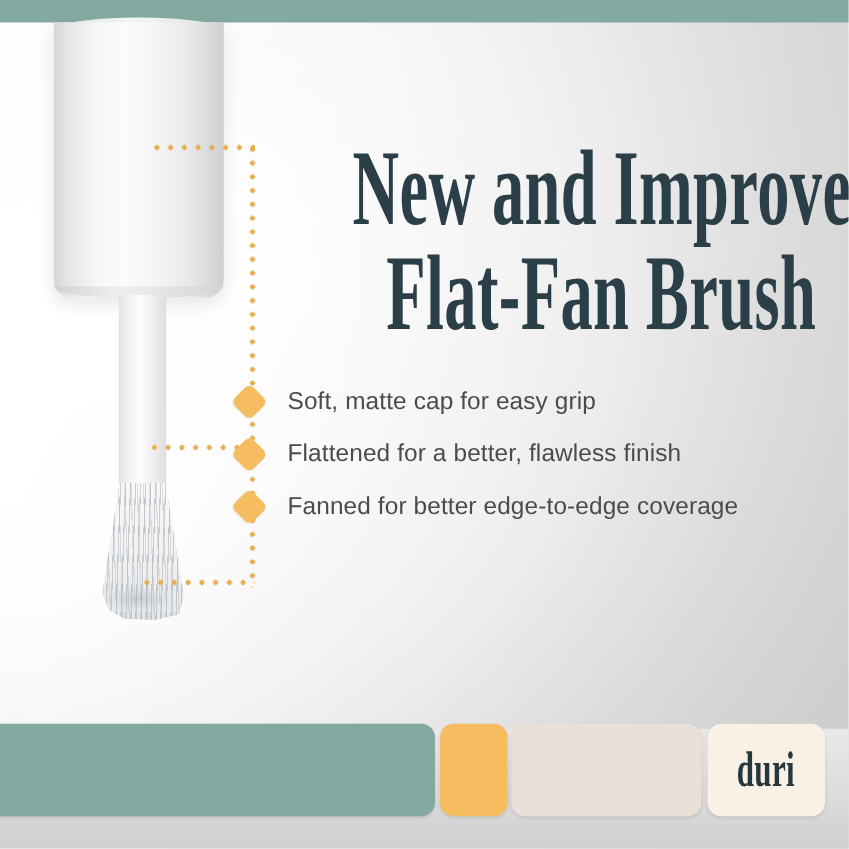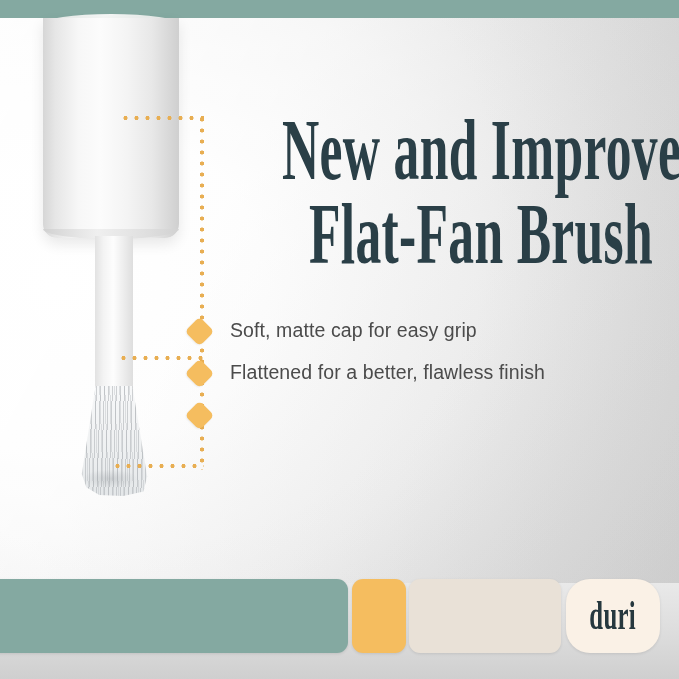--- a/index.html
+++ b/index.html
@@ -35,21 +35,21 @@
     position:absolute;left:0;bottom:0;width:679px;height:96px;
     background:linear-gradient(180deg,#e9e9e9 0%, #dcdcdc 55%, #cfcfcf 100%);
   }
   .bar-seg{
     position:absolute;height:74px;top:579px;border-radius:11px;
     box-shadow:0 1px 3px rgba(0,0,0,.10);
   }
   .seg-green{left:-14px;width:362px;background:#84a9a1;}
   .seg-amber{left:352px;width:54px;background:#f5bd5f;}
   .seg-beige{left:409px;width:152px;background:#e9e1d7;}
-  .seg-cream{left:566px;width:94px;background:#faf1e6;display:flex;align-items:center;justify-content:center;border-radius:24px;}
+  .seg-cream{left:566px;width:94px;background:#faf1e6;display:flex;align-items:center;justify-content:center;}
   .logo-text{
     font-family:"Liberation Serif", serif;
     font-weight:700;font-size:40px;color:#26383e;
     letter-spacing:.5px;transform:scaleX(.62);transform-origin:center;
     line-height:1;white-space:nowrap;
   }
   
   .cap{
     position:absolute;left:43px;top:18px;width:136px;height:220px;
     border-radius:0 0 14px 14px;
@@ -108,21 +108,21 @@
   }
   .hl-line{
     display:block;white-space:nowrap;font-size:86px;
     transform:scaleX(.60);transform-origin:left center;
     letter-spacing:.5px;
   }
   .hl-line.l2{transform:scaleX(.60) translateX(45px);}
   
   .bullets{position:absolute;left:189px;top:300px;width:480px;}
   .bullet-row{
-    position:relative;height:42px;display:flex;align-items:flex-end;
+    position:relative;height:42px;display:flex;align-items:center;
   }
   .diamond{
     width:21px;height:21px;flex:0 0 21px;background:#f5bd5f;
     border-radius:5px;transform:rotate(45deg);
     box-shadow:0 1px 2px rgba(0,0,0,.07);
   }
   .bullet-text{
     margin-left:20px;font-size:19.5px;color:#4b4b4b;
     font-weight:300;letter-spacing:.1px;white-space:nowrap;
   }
@@ -159,20 +159,21 @@
     <div class="bullet-row">
       <span class="diamond"></span>
       <span class="bullet-text">Soft, matte cap for easy grip</span>
     </div>
     <div class="bullet-row">
       <span class="diamond"></span>
       <span class="bullet-text">Flattened for a better, flawless finish</span>
     </div>
     <div class="bullet-row">
       <span class="diamond"></span>
+      <span class="bullet-text">Fanned for better edge-to-edge coverage</span>
     </div>
   </div>
 
   <div class="botbar"></div>
   <div class="bar-seg seg-green"></div>
   <div class="bar-seg seg-amber"></div>
   <div class="bar-seg seg-beige"></div>
   <div class="bar-seg seg-cream">
     <span class="logo-text">duri</span>
   </div>

